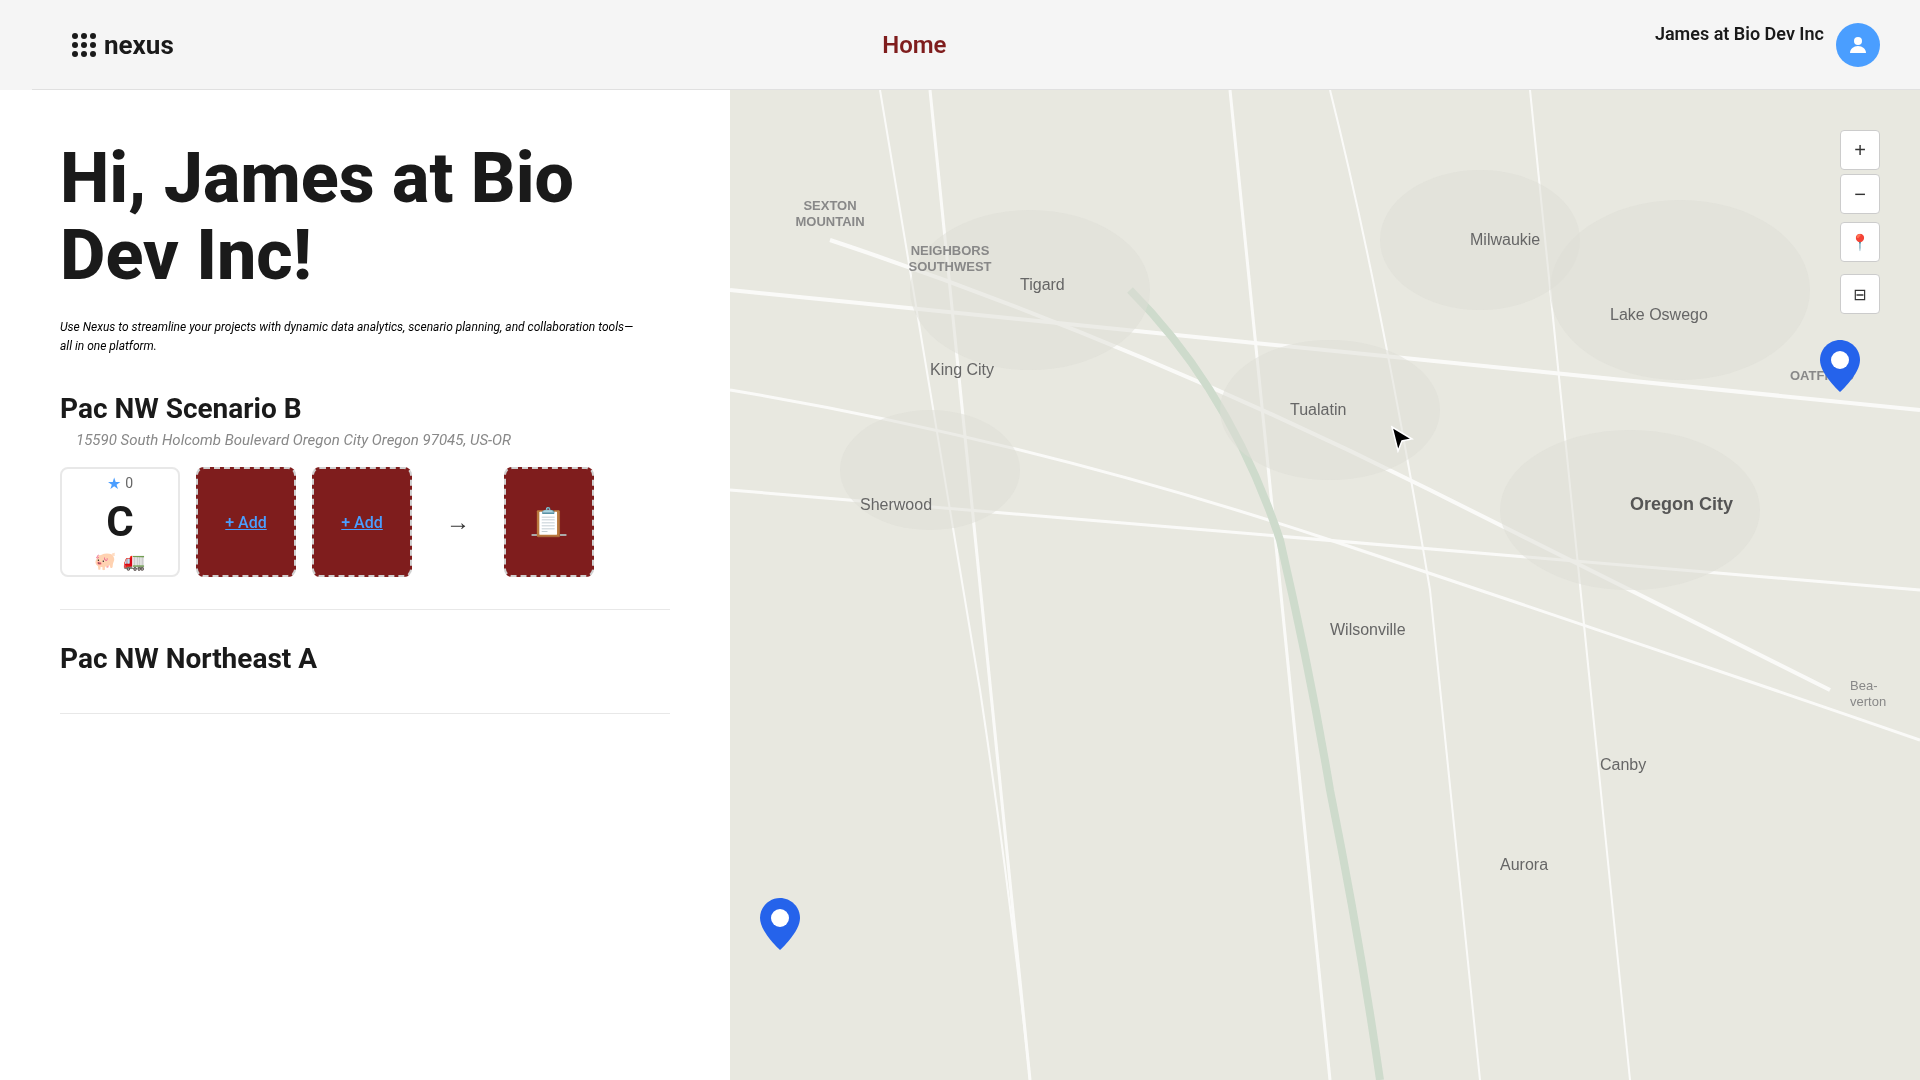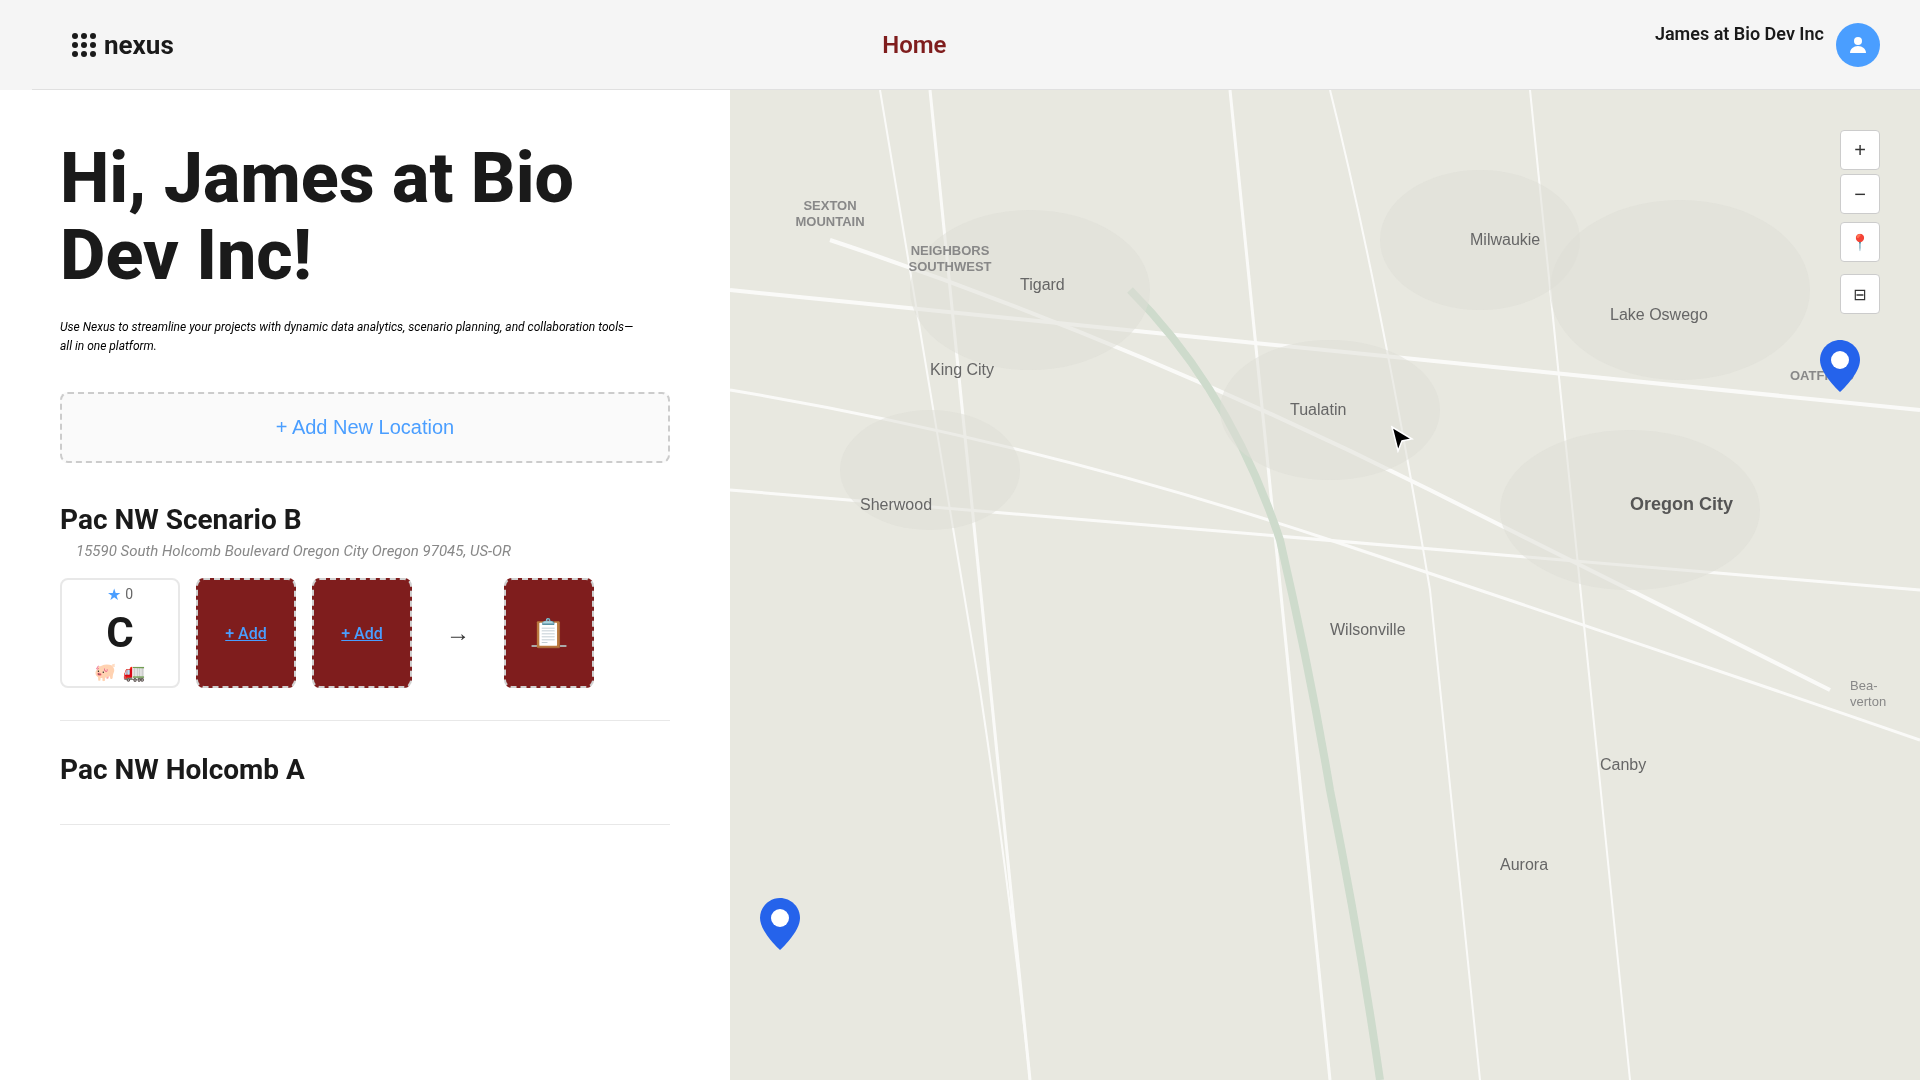--- a/index.html
+++ b/index.html
@@ -278,21 +278,20 @@
     </div>
   </div>
 </header>
 
 <div class="main-content">
 
   <div class="left-panel">
     <h1 class="greeting">Hi, James at Bio Dev Inc!</h1>
     <p class="subtitle">Use Nexus to streamline your projects with dynamic data analytics, scenario planning, and collaboration tools—all in one platform.</p>
 
-    <button class="add-location-btn">+ Add New Location</button>
 
     <div class="scenario-card">
       <h2 class="scenario-name">Pac NW Scenario B</h2>
       <p class="scenario-address">15590 South Holcomb Boulevard Oregon City Oregon 97045, US-OR</p>
       <div class="scenario-tiles">
 
         <div class="tile-main">
           <div class="tile-star-row">
             <span class="star-icon">★</span>
             <span>0</span>
@@ -316,21 +315,21 @@
           <span>→</span>
         </div>
 
         <div class="tile tile-doc">
           <span>📋</span>
         </div>
       </div>
     </div>
 
     <div class="scenario-card">
-      <h2 class="scenario-name">Pac NW Holcomb A</h2>
+      <h2 class="scenario-name">Pac NW Northeast A</h2>
     </div>
 
   </div>
 
   <div class="map-panel">
     
     <svg class="map-svg" viewBox="0 0 1190 990" xmlns="http://www.w3.org/2000/svg">
 
       <rect width="1190" height="990" fill="#e8e8e0"></rect>
 

